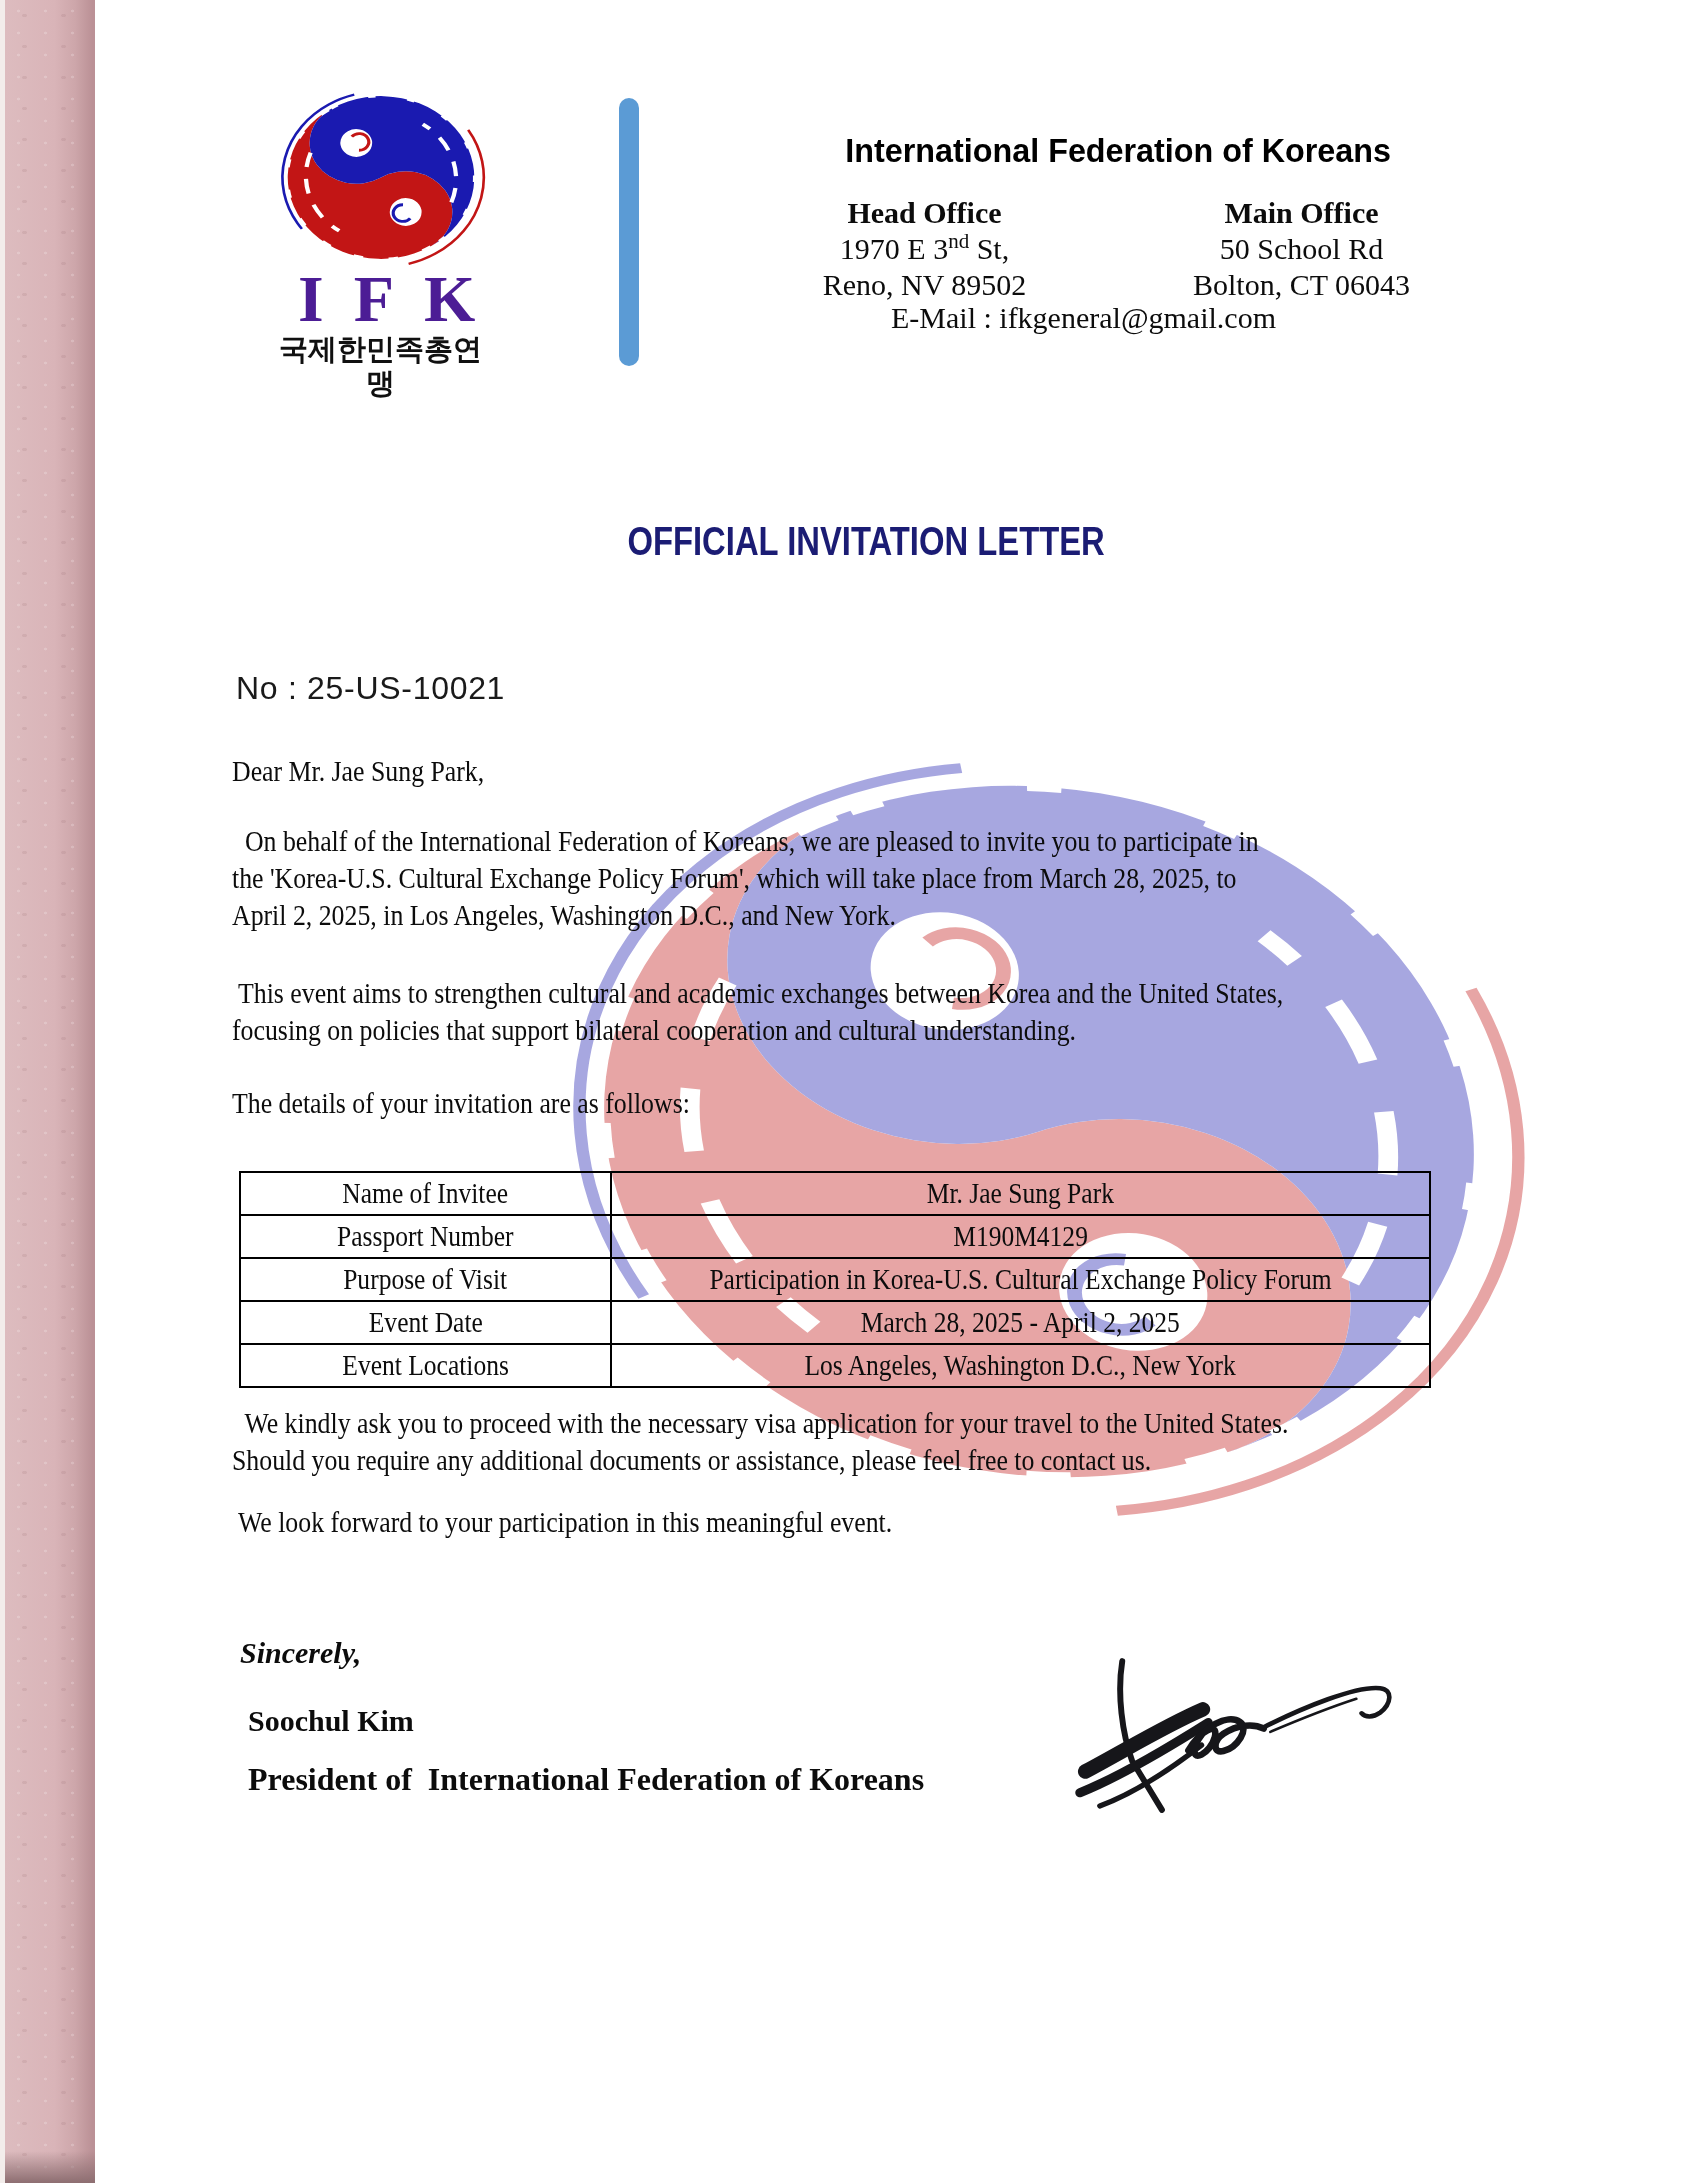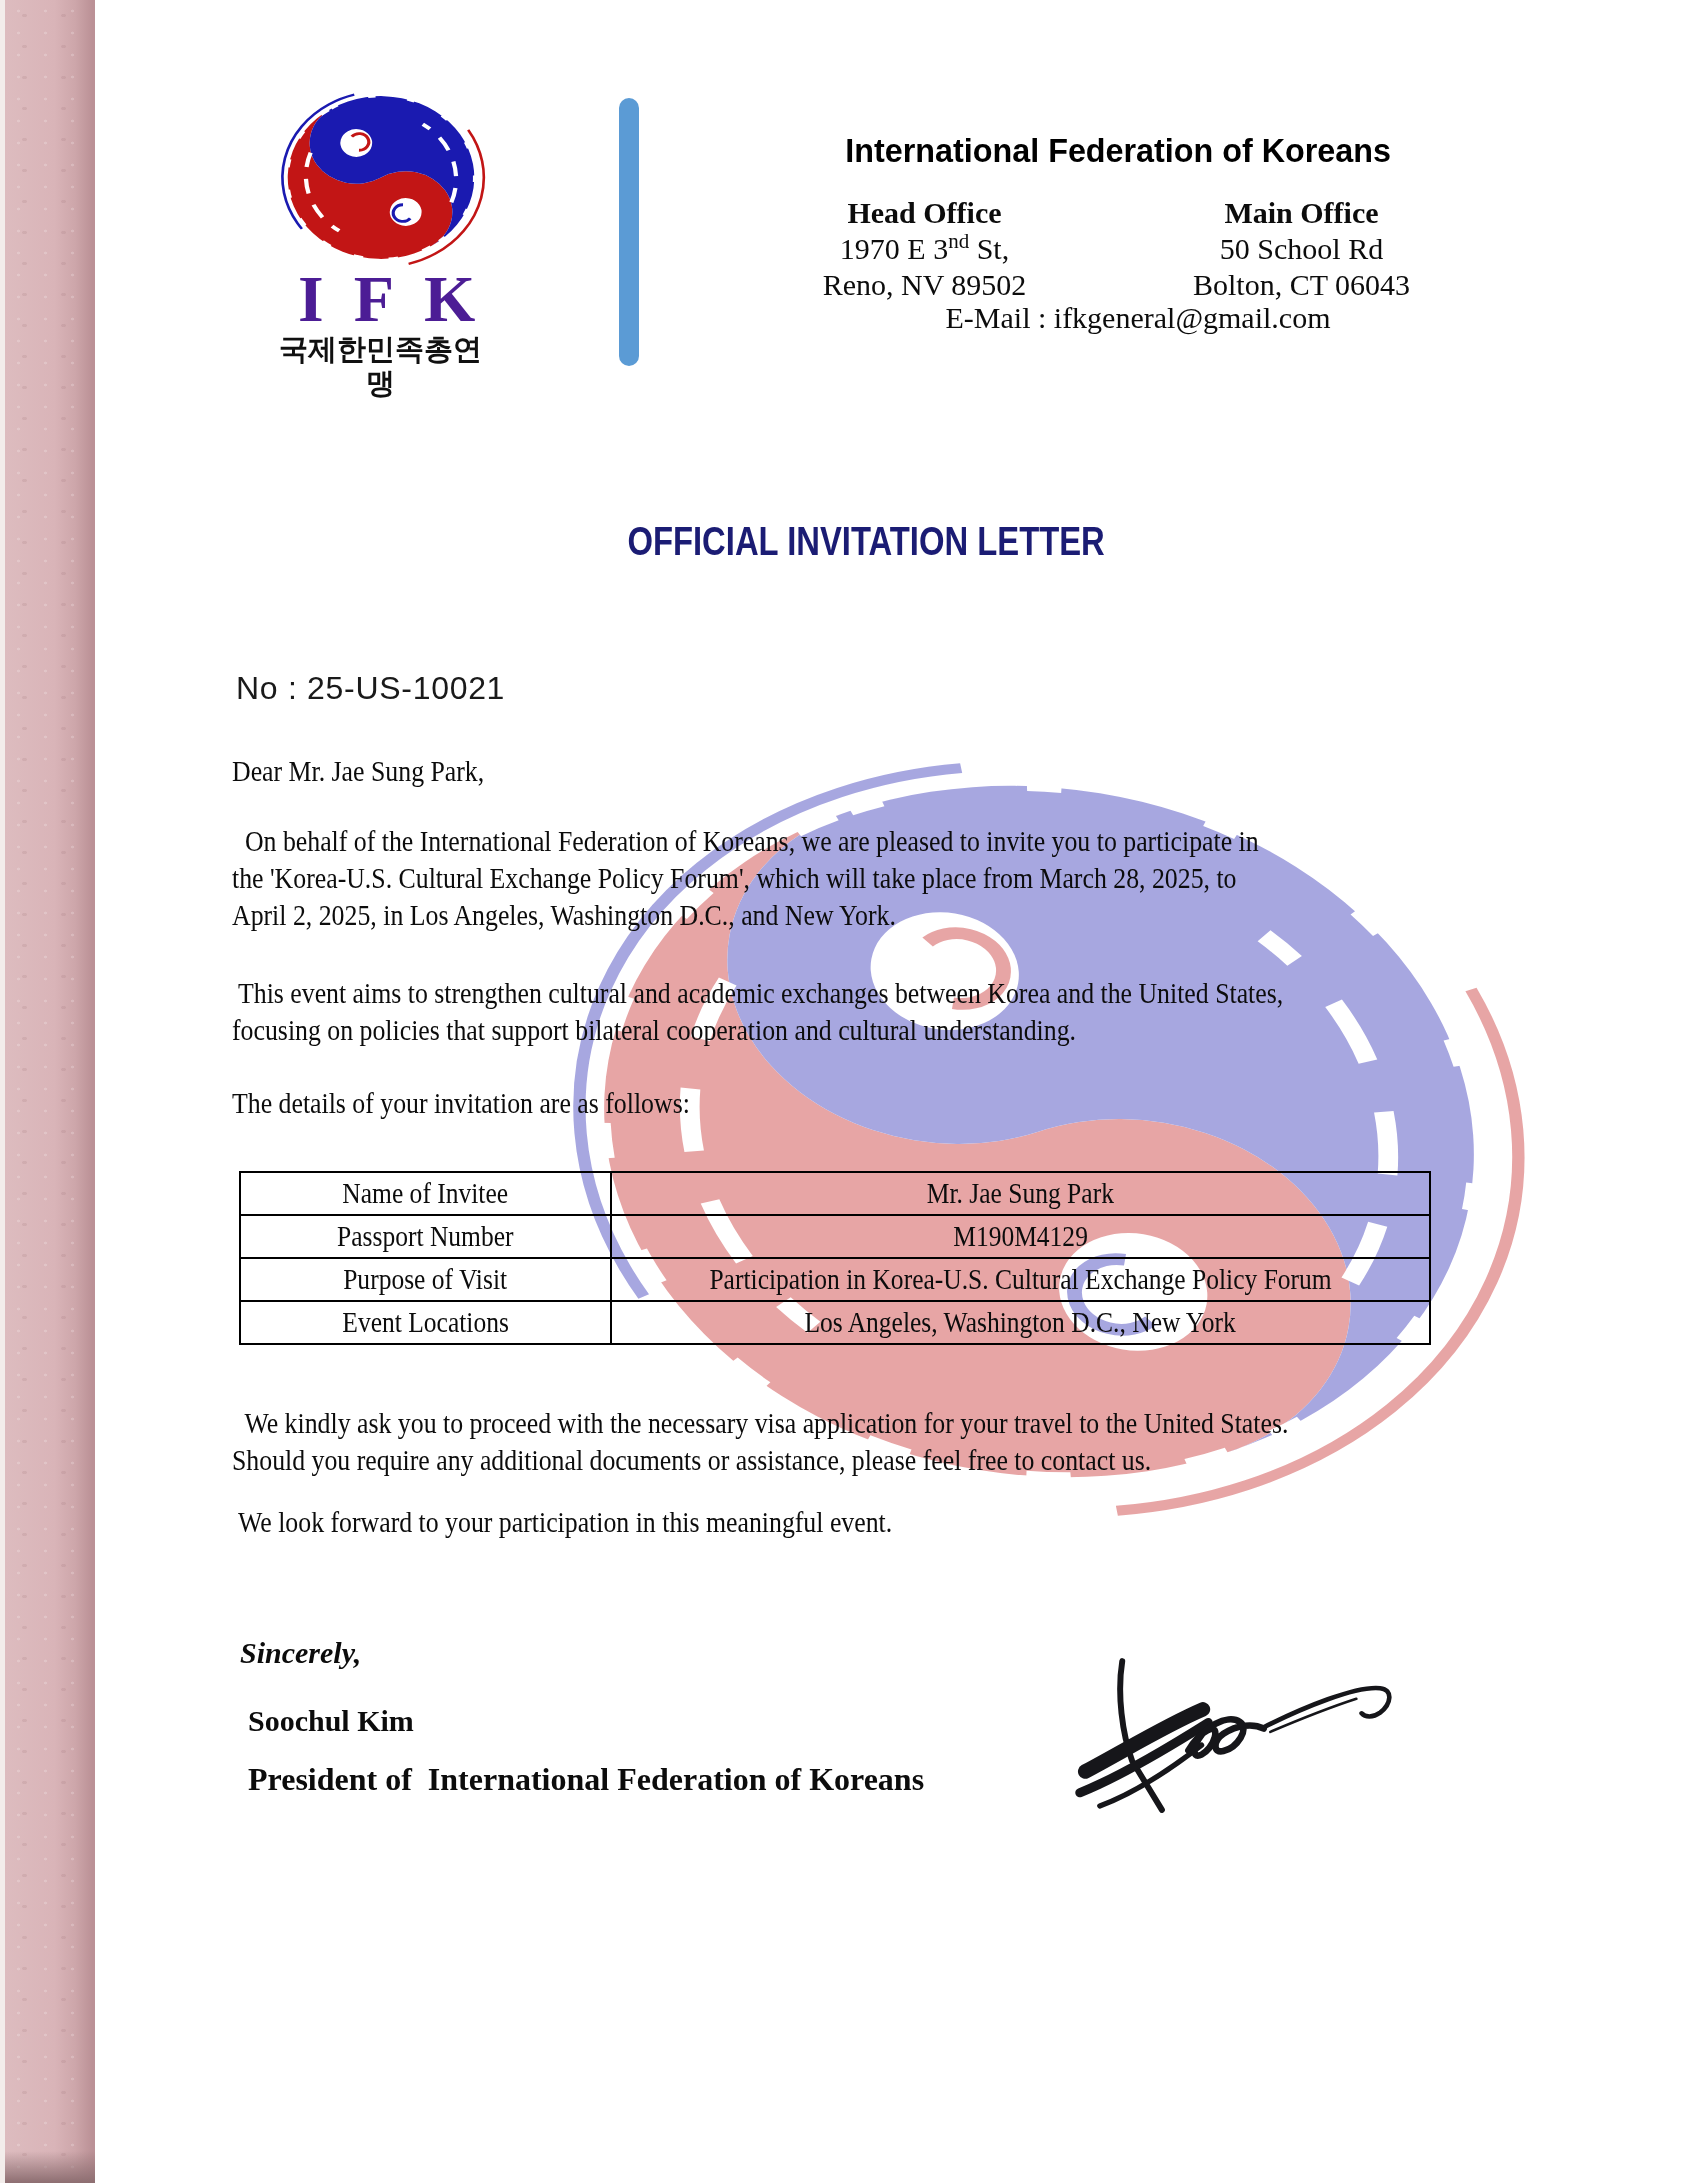--- a/index.html
+++ b/index.html
@@ -39,21 +39,21 @@
 
   
   .orgname{left:827px;top:130px;width:582px;text-align:center;}
   .orgname span{display:inline-block;transform:scaleX(.95);transform-origin:50% 50%;
     font-family:"Liberation Sans",sans-serif;font-weight:bold;font-size:34px;line-height:40px;color:#000;}
   .office{width:265px;text-align:center;font-size:30px;line-height:36px;}
   .office .o-title{font-weight:bold;}
   .office-head{left:792px;top:195px;}
   .office-main{left:1169px;top:195px;}
   .office sup{font-size:21px;vertical-align:super;line-height:0;}
-  .email{left:936px;top:301px;width:404px;text-align:center;font-size:30px;}
+  .email{left:872px;top:301px;width:404px;text-align:right;font-size:30px;}
 
   .title{left:205px;top:519px;width:1323px;text-align:center;}
   .title span{display:inline-block;transform:scaleX(.82);transform-origin:50% 50%;
     font-family:"Liberation Sans",sans-serif;font-weight:bold;font-size:40px;line-height:44px;
     letter-spacing:0px;color:#1b1c74;}
 
   .refno{left:236px;top:670px;font-family:"Liberation Sans",sans-serif;font-size:32px;
     font-weight:400;letter-spacing:0.7px;color:#1a1a1a;}
 
   .bodytext{font-size:30px;line-height:37px;white-space:pre;
@@ -159,20 +159,24 @@
     </tr>
     <tr>
       <td class="c1"><span>Passport Number</span></td>
       <td><span>M190M4129</span></td>
     </tr>
     <tr>
       <td class="c1"><span>Purpose of Visit</span></td>
       <td><span>Participation in Korea-U.S. Cultural Exchange Policy Forum</span></td>
     </tr>
     <tr>
+      <td class="c1"><span>Event Date</span></td>
+      <td><span>March 28, 2025 - April 2, 2025</span></td>
+    </tr>
+    <tr>
       <td class="c1"><span>Event Locations</span></td>
       <td><span>Los Angeles, Washington D.C., New York</span></td>
     </tr>
   </tbody>
 </table>
 
 <div class="abs bodytext para3 z2">  We kindly ask you to proceed with the necessary visa application for your travel to the United States.
 Should you require any additional documents or assistance, please feel free to contact us.</div>
 <div class="abs bodytext closing z2"> We look forward to your participation in this meaningful event.</div>
 

